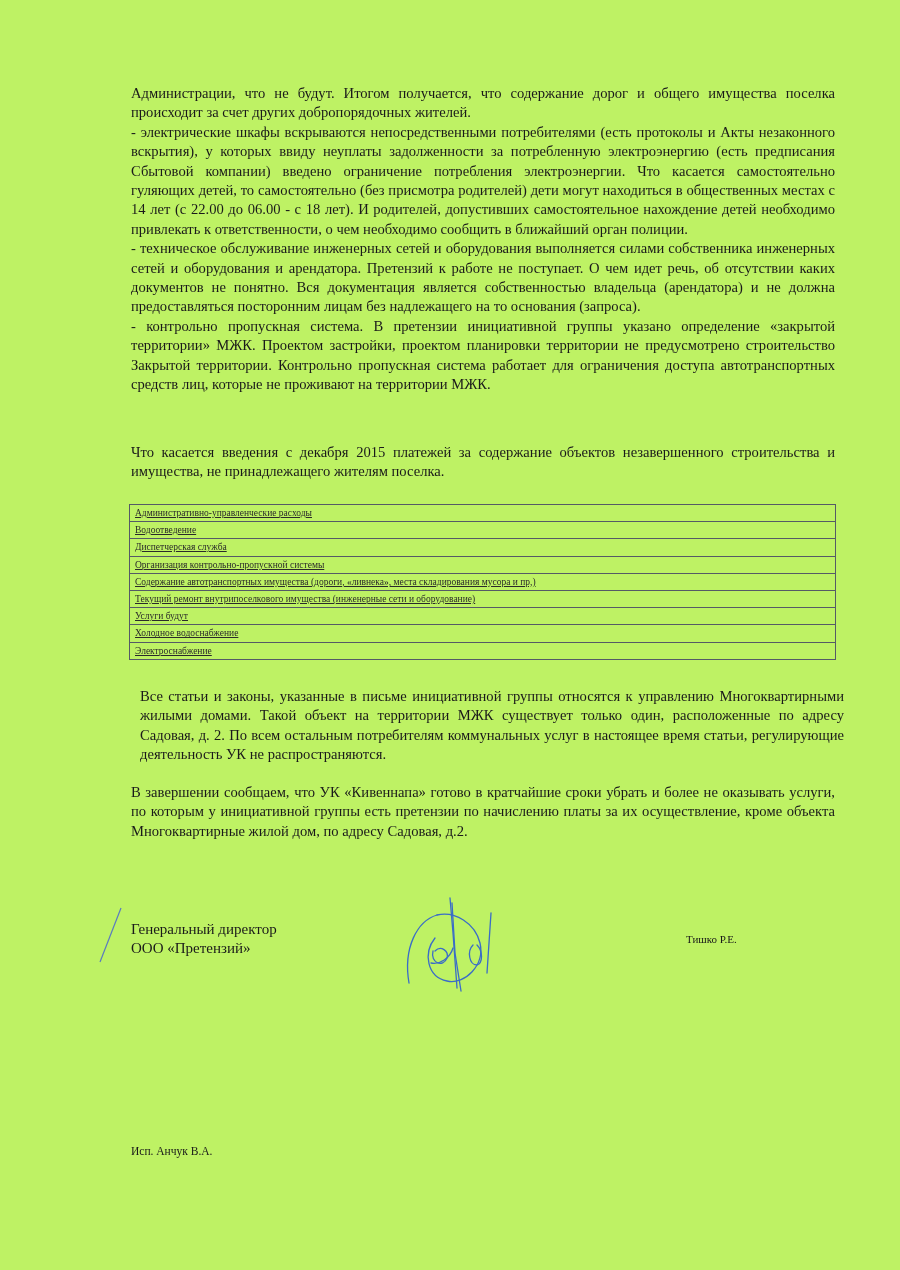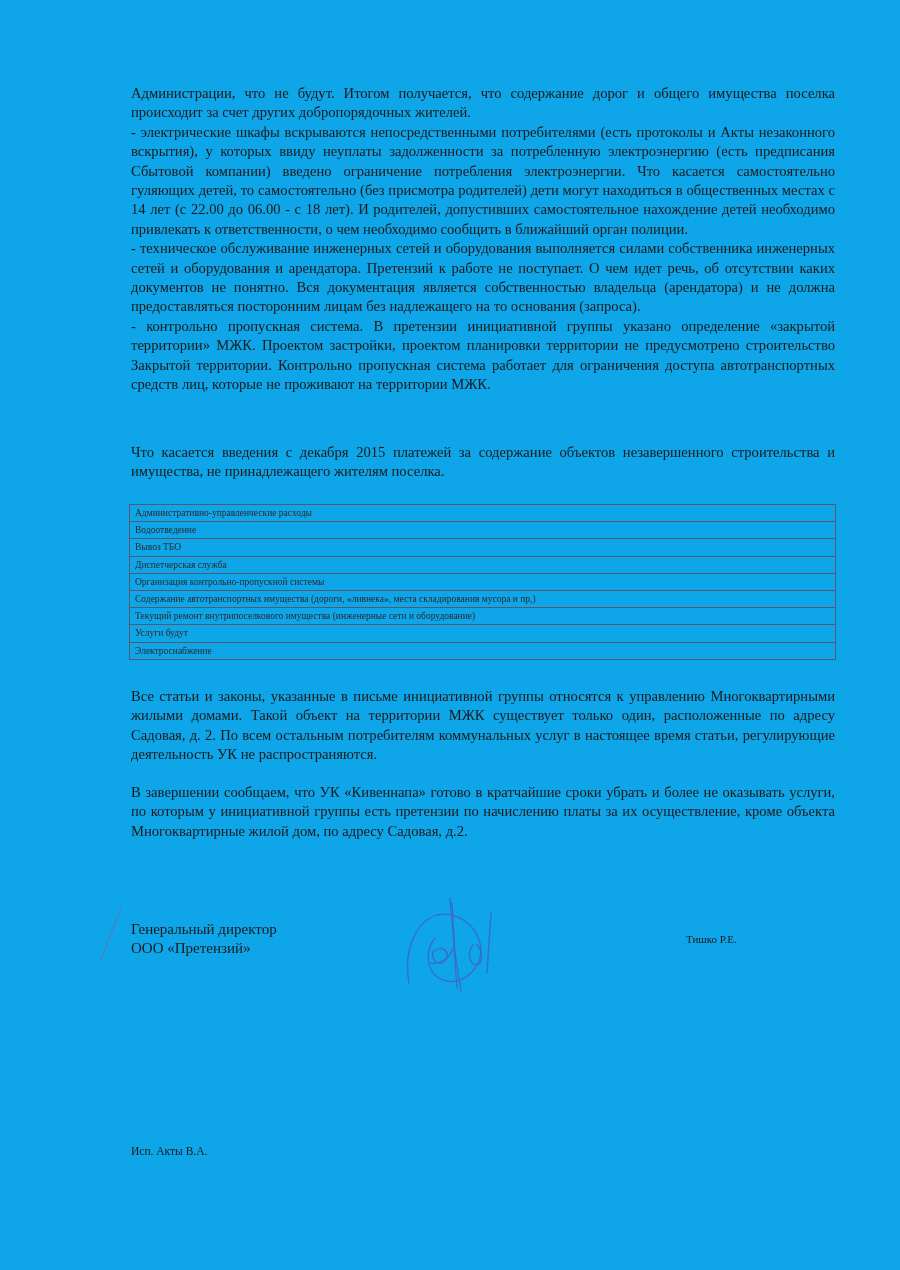--- a/index.html
+++ b/index.html
@@ -1,27 +1,27 @@
 <!DOCTYPE html>
 <html><head>
   <meta charset="utf-8">
   <style>
     html, body { margin: 0; padding: 0; background: #ffffff; }
     body { width: 900px; height: 1270px; position: relative; overflow: hidden;
       font-family: "Liberation Serif", "DejaVu Serif", serif; color: #1a1a1a; }
-    .page { position: absolute; left: 0; top: 0; width: 900px; height: 1270px; background: #0ea5e9; }
+    .page { position: absolute; left: 0; top: 0; width: 900px; height: 1270px; background: #bef264; }
     .body-text { position: absolute; left: 131px; width: 704px; font-size: 14.6px; line-height: 19.4px; }
     .para { margin: 0; text-align: justify; }
     .p1 { top: 84px; }
     .p2 { top: 443px; }
-    .p3 { top: 687px; }
+    .p3 { top: 687px; margin-left: 9px; }
     .p4 { top: 783px; }
     .services-table { position: absolute; left: 129px; top: 504px; width: 707px;
       border-collapse: collapse; font-size: 9.5px; line-height: 12px; }
-    .services-table td { border: 1px solid #555a66; height: 16.2px; padding: 0 0 0 5px; vertical-align: middle; color: #2a2a2a; }
+    .services-table td { border: 1px solid #555a66; height: 16.2px; padding: 0 0 0 5px; vertical-align: middle; color: #2a2a2a; text-decoration: underline; }
     .sig-slash { position: absolute; left: 96px; top: 906px; }
     .sig-block { position: absolute; left: 131px; top: 920px; font-size: 15px; line-height: 19.4px; }
     .signer-name { position: absolute; left: 686px; top: 930px; font-size: 11px; line-height: 19.4px; }
     .signature { position: absolute; left: 395px; top: 893px; }
     .executor { position: absolute; left: 131px; top: 1145px; font-size: 11.5px; }
   </style>
 </head>
 <body>
 
 <div class="page">
@@ -39,36 +39,36 @@
 
   <table class="services-table">
     <tbody>
       <tr>
           <td>Административно-управленческие расходы</td>
         </tr>
       <tr>
           <td>Водоотведение</td>
         </tr>
       <tr>
-          <td>Вывоз ТБО</td>
-        </tr>
-      <tr>
           <td>Диспетчерская служба</td>
         </tr>
       <tr>
           <td>Организация контрольно-пропускной системы</td>
         </tr>
       <tr>
           <td>Содержание автотранспортных имущества (дороги, «ливнека», места складирования мусора и пр,)</td>
         </tr>
       <tr>
           <td>Текущий ремонт внутрипоселкового имущества (инженерные сети и оборудование)</td>
         </tr>
       <tr>
           <td>Услуги будут</td>
+        </tr>
+      <tr>
+          <td>Холодное водоснабжение</td>
         </tr>
       <tr>
           <td>Электроснабжение</td>
         </tr>
     </tbody>
   </table>
 
   <div class="body-text p3">
     <p class="para">Все статьи и законы, указанные в письме инициативной группы относятся к управлению Многоквартирными жилыми домами. Такой объект на территории МЖК существует только один, расположенные по адресу Садовая, д. 2. По всем остальным потребителям коммунальных услуг в настоящее время статьи, регулирующие деятельность УК не распространяются.</p>
   </div>
@@ -94,15 +94,15 @@
       <path d="M42 22 C60 18 80 30 85 50 C90 72 70 92 52 88 C32 84 28 60 40 45"></path>
       <path d="M38 58 C35 70 48 75 52 65 C54 58 46 52 40 58"></path>
       <path d="M36 70 C45 72 55 65 58 55"></path>
       <path d="M78 52 C72 58 74 72 82 72 C88 70 88 58 82 52"></path>
       <path d="M96 20 L92 80"></path>
     </g>
   </svg>
 
   <div class="signer-name">Тишко Р.Е.</div>
 
-  <div class="executor">Исп. Акты В.А.</div>
+  <div class="executor">Исп. Анчук В.А.</div>
 
 </div>
 
 </body></html>

